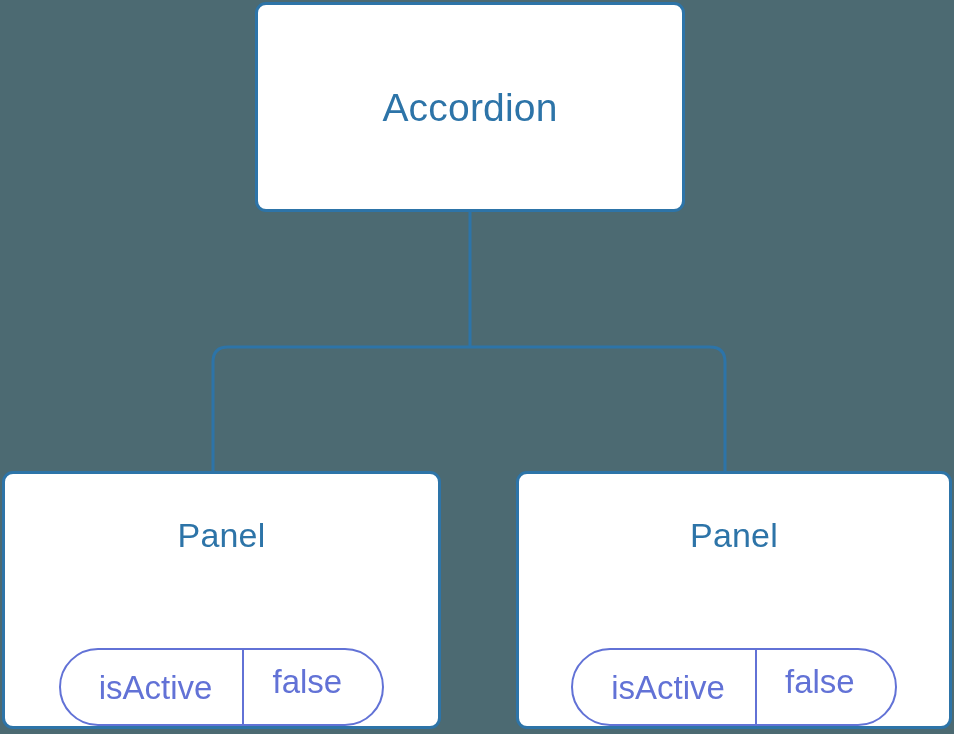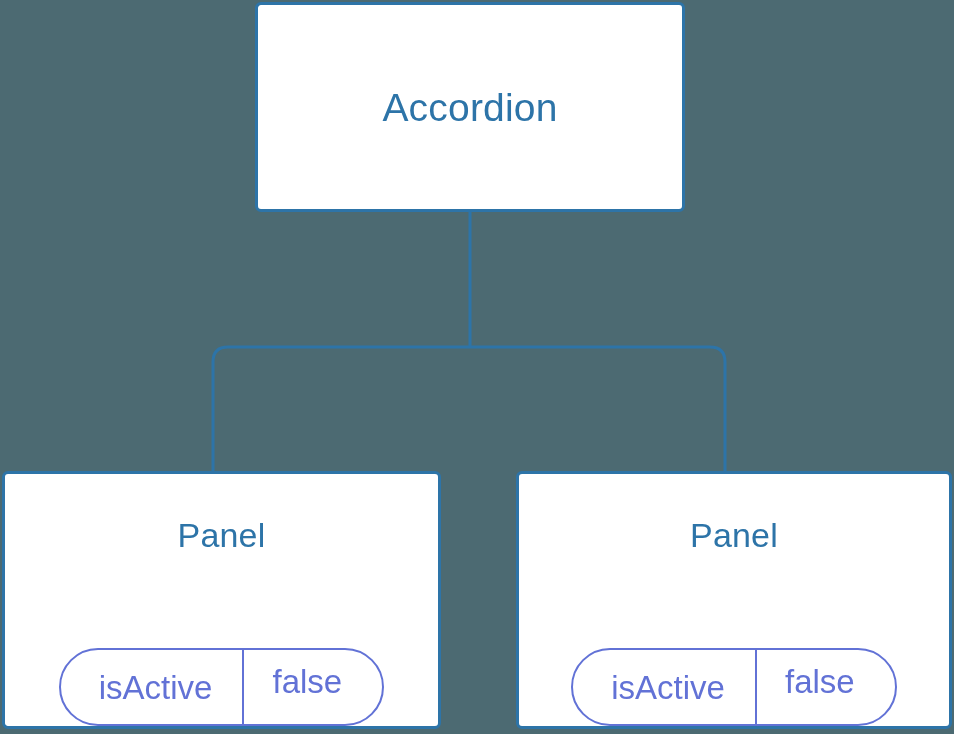--- a/index.html
+++ b/index.html
@@ -24,21 +24,21 @@
     width: 954px;
     height: 734px;
     pointer-events: none;
   }
 
   
   .node {
     position: absolute;
     background: #ffffff;
     border: 3px solid #2d74a8;
-    border-radius: 6px;
+    border-radius: 11px;
     box-sizing: border-box;
     display: flex;
     flex-direction: column;
     align-items: center;
   }
 
   
   #node-accordion {
     left: 255px;
     top: 2px;

